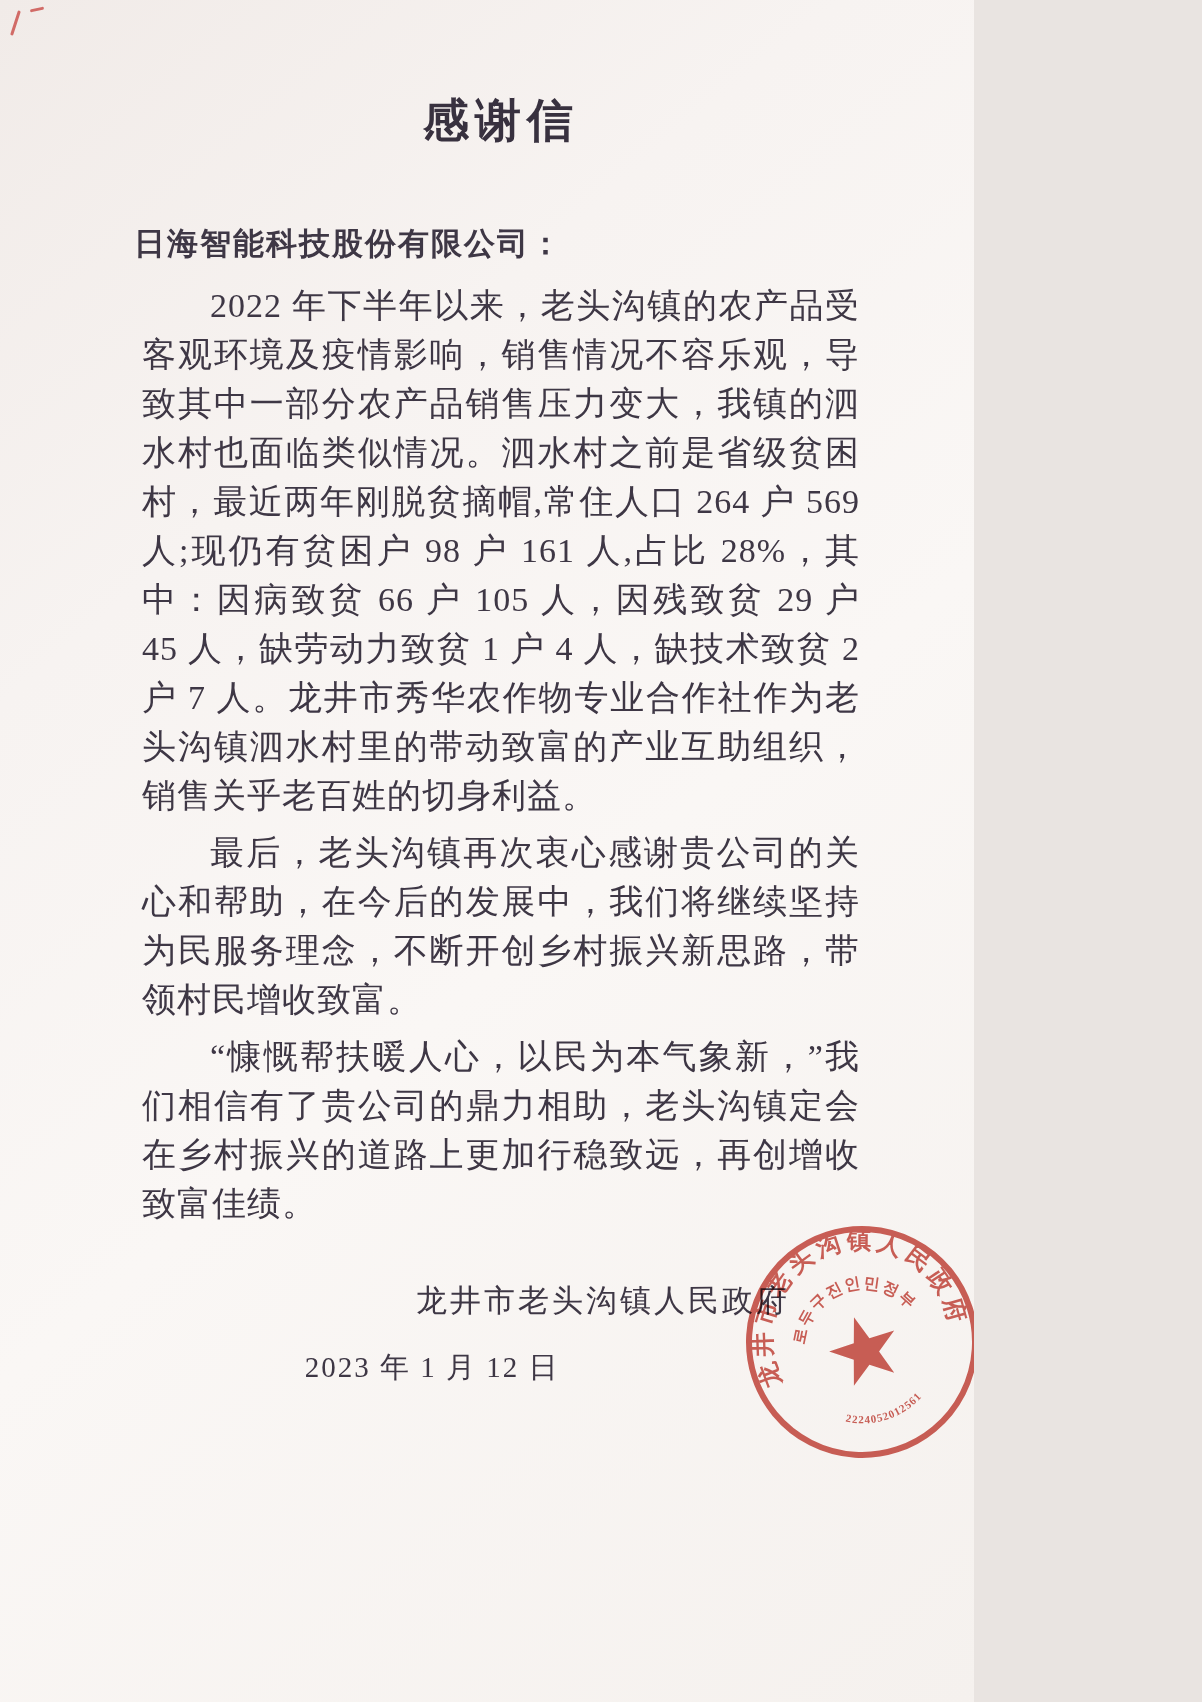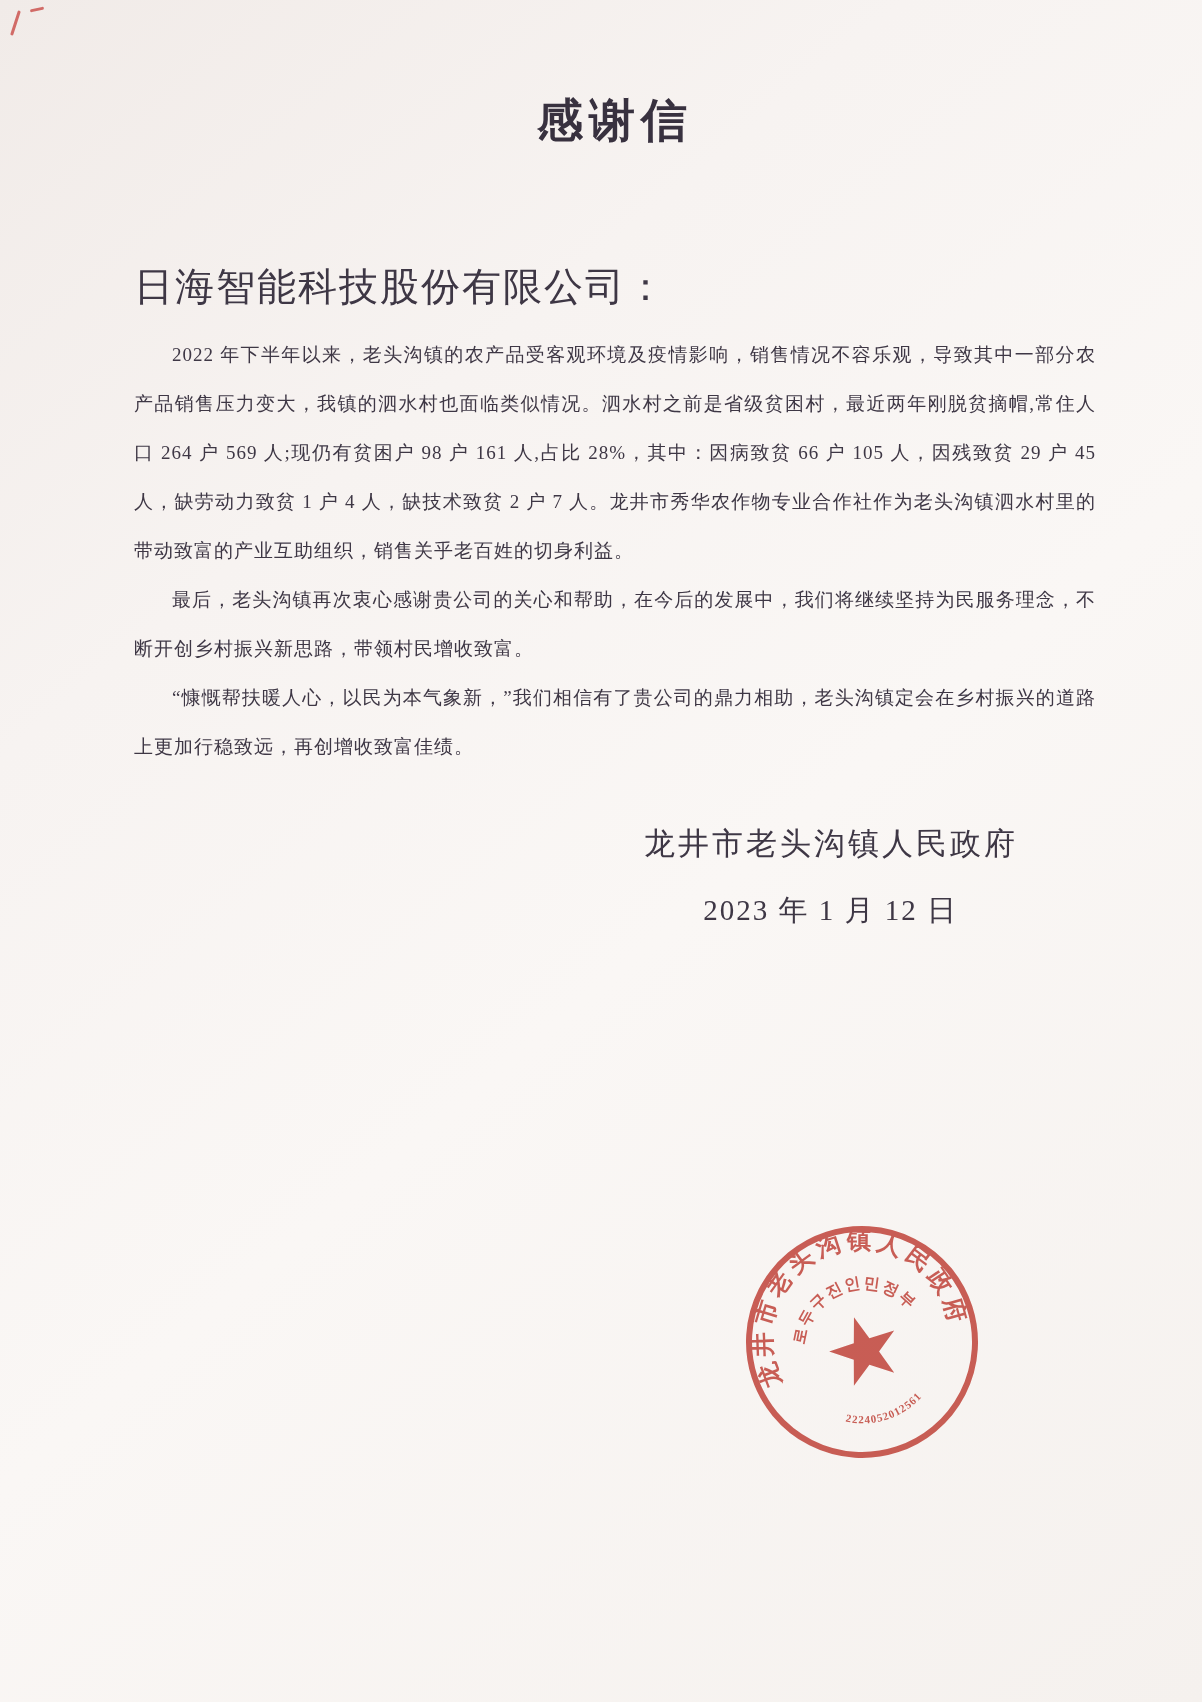--- a/index.html
+++ b/index.html
@@ -3,21 +3,21 @@
 <meta charset="utf-8">
 <style>
   html,body{margin:0;padding:0;}
   body{
     width:1202px;height:1702px;
     font-family:"Liberation Serif","DejaVu Serif",serif;
     background:#e9e4e1;
   }
   .page{
     position:relative;
-    width:1202px;height:1702px;
+    width:974px;height:1702px;
     overflow:hidden;
     background:linear-gradient(140deg,#f1ebe8 0%,#f7f3f1 28%,#faf7f5 55%,#f5f1ee 100%);
     color:#3e3745;
   }
   .red-corner-mark{
     position:absolute;left:8px;top:6px;width:60px;height:46px;
     pointer-events:none;opacity:.75;
   }
   .red-corner-mark::before,
   .red-corner-mark::after{
@@ -30,44 +30,44 @@
   }
   .title{
     margin-top:90px;
     text-align:center;
     font-size:46px;
     font-weight:600;
     letter-spacing:6px;
     color:#38313f;
   }
   .salutation{
-    margin-top:108px;
-    font-size:39px;
-    font-weight:normal;
+    margin-top:71px;
+    font-size:31px;
+    font-weight:bold;
     letter-spacing:2px;
   }
   .body-text{margin-top:16px;}
   .body-text p{
-    margin:0;
-    font-size:19px;
+    margin:8px;
+    font-size:34px;
     line-height:49px;
     text-indent:2em;
     text-align:justify;
     letter-spacing:1px;
   }
   .signature{
     margin-top:52px;
     text-align:right;
     padding-right:78px;
     font-size:31px;
     letter-spacing:3px;
   }
   .date{
     margin-top:26px;
-    text-align:right;
+    text-align:center;
     padding-right:138px;
     font-size:29px;
     letter-spacing:2px;
   }
   .seal{
     position:absolute;
     left:742px;top:1222px;
     width:240px;height:240px;
     transform:rotate(-18deg);
     mix-blend-mode:multiply;

